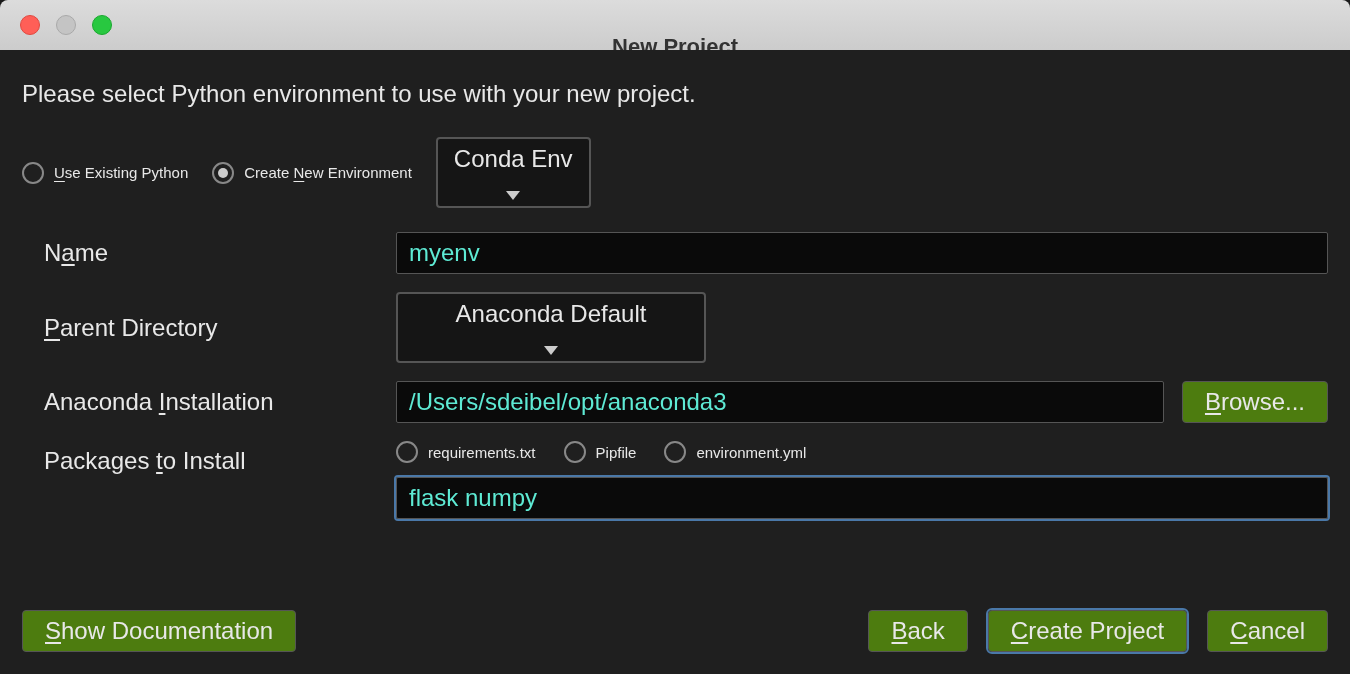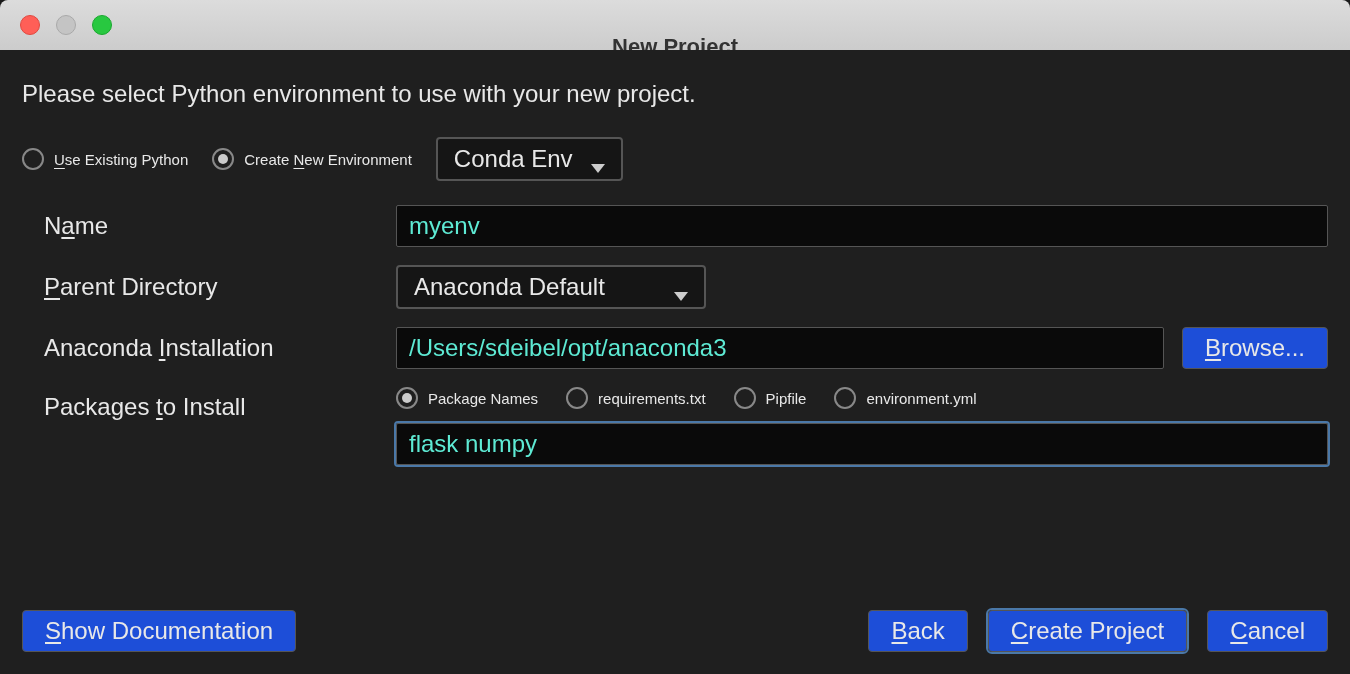--- a/index.html
+++ b/index.html
@@ -59,27 +59,28 @@
       width: 22px; height: 22px; border-radius: 50%;
       border: 2px solid #888;
       display: inline-flex; align-items: center; justify-content: center;
       flex-shrink: 0;
     }
     .radio.selected::after {
       content: ""; width: 10px; height: 10px; border-radius: 50%; background: #ccc;
     }
     .uline { text-decoration: underline; text-underline-offset: 3px; }
     .combo {
-      display: inline-flex; align-items: flex-end; gap: 18px;
+      display: inline-flex; align-items: center; gap: 18px;
       border: 2px solid #555;
       background: #151515;
       padding: 6px 16px;
       border-radius: 4px;
       font-size: 24px;
       cursor: pointer;
+      flex-direction: column;
     }
     .chevron {
       width: 0; height: 0;
       border-left: 7px solid transparent;
       border-right: 7px solid transparent;
       border-top: 9px solid #ccc;
     }
     .form-grid {
       display: grid;
       grid-template-columns: 340px 1fr;
@@ -97,21 +98,21 @@
       padding: 6px 12px;
       width: 100%;
       border-radius: 2px;
     }
     .text-input.focused {
       outline: 2px solid #4a78a8;
       outline-offset: 0;
     }
     .row-flex { display: flex; gap: 18px; align-items: center; }
     .btn {
-      background: #1d4ed8;
+      background: #4d7c0f;
       border: 1px solid #555;
       color: #e8e8e8;
       font-size: 24px;
       padding: 6px 22px;
       border-radius: 4px;
       cursor: pointer;
     }
     .btn.primary { outline: 2px solid #4a78a8; }
     .pkg-radios {
       display: flex;
@@ -175,24 +176,20 @@
 
     <div class="label"><span>Anaconda </span><span class="uline">I</span><span>nstallation</span></div>
     <div class="row-flex">
       <input class="text-input" style="flex: 1 1 0%;" type="text" value="/Users/sdeibel/opt/anaconda3">
       <button class="btn"><span class="uline">B</span><span>rowse...</span></button>
     </div>
 
     <div class="label self-start"><span>Packages </span><span class="uline">t</span><span>o Install</span></div>
     <div class="pkg-cell">
       <div class="pkg-radios">
-        <div class="radio-row">
-          <span class="radio selected"></span>
-          <span>Package Names</span>
-        </div>
         <div class="radio-row">
           <span class="radio"></span>
           <span>requirements.txt</span>
         </div>
         <div class="radio-row">
           <span class="radio"></span>
           <span>Pipfile</span>
         </div>
         <div class="radio-row">
           <span class="radio"></span>

